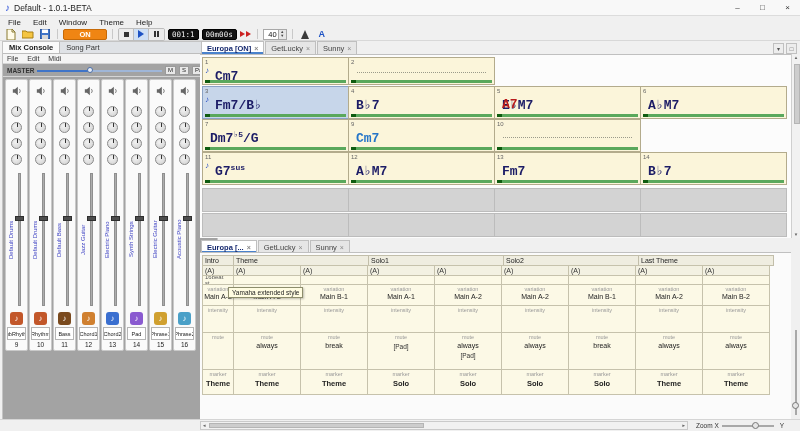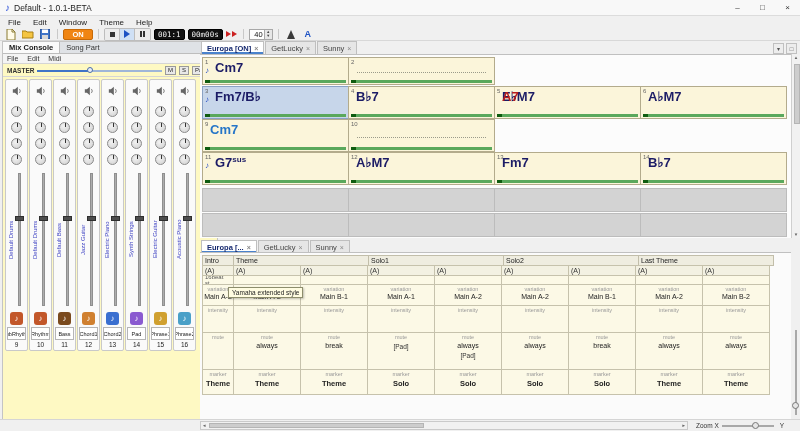--- a/index.html
+++ b/index.html
@@ -14,41 +14,41 @@
 .win-btn{width:25px;height:15px;display:flex;align-items:center;justify-content:center;font-size:8px;color:#333}
 
 
 .menubar{position:absolute;left:0;top:16px;width:800px;height:12px;background:#f0f0f0;display:flex;align-items:center;gap:2px;padding-left:3px}
 .menu-item{font-size:8px;color:#222;padding:0 5px}
 
 
 .toolbar{position:absolute;left:0;top:28px;width:800px;height:13px;background:#f0f0f0;border-bottom:1px solid #d8d8d8;display:flex;align-items:center;gap:3px;padding-left:4px}
 .tb-icon{width:14px;height:12px;display:flex;align-items:center;justify-content:center}
 .tb-sep{width:1px;height:10px;background:#c9c9c9;margin:0 2px}
-.on-btn{width:30px;height:11px;background:#f08513;border:1px solid #c66a08;border-radius:2px;color:#fff;font-size:7.5px;font-weight:bold;display:flex;align-items:center;justify-content:center}
+.on-btn{width:44px;height:11px;background:#f08513;border:1px solid #c66a08;border-radius:2px;color:#fff;font-size:7.5px;font-weight:bold;display:flex;align-items:center;justify-content:center}
 .play-group{display:flex;border:1px solid #bdbdbd;border-radius:2px;overflow:hidden}
 .pg-btn{width:15px;height:11px;background:#ececec;display:flex;align-items:center;justify-content:center;border-right:1px solid #bdbdbd}
 .pg-btn:last-child{border-right:none}
 .pg-btn.active{background:#cfe0f5}
 .stop-sq{width:5px;height:5px;background:#333}
 .play-tri{width:0;height:0;border-left:6px solid #1d52c4;border-top:4px solid transparent;border-bottom:4px solid transparent}
 .pause-bars{display:flex;gap:1px}
 .pause-bars i{display:block;width:2px;height:6px;background:#333}
 .lcd{height:11px;background:#111;border:1px solid #000;border-radius:2px;color:#f5f5f5;font-family:"DejaVu Sans Mono",monospace;font-size:7.5px;display:flex;align-items:center;padding:0 3px}
 .ff-icon{display:flex;align-items:center}
 .ff-tri{width:0;height:0;border-left:5px solid #cc2222;border-top:3.5px solid transparent;border-bottom:3.5px solid transparent;margin-right:1px}
 .spinner{display:flex;height:11px;border:1px solid #a8a8a8;background:#fff;align-items:stretch}
 .spin-val{width:14px;font-size:7.5px;display:flex;align-items:center;justify-content:flex-end;padding-right:1px;color:#111}
 .spin-arrows{display:flex;flex-direction:column;justify-content:center;background:#e7e7e7;border-left:1px solid #a8a8a8;width:8px}
 .spin-arrows span{font-size:4px;line-height:4px;text-align:center;color:#444}
 .metronome{width:0;height:0;border-left:4px solid transparent;border-right:4px solid transparent;border-bottom:9px solid #3a3a3a}
 .font-a{color:#1d52c4;font-weight:bold;font-size:9px}
 
 
-.mixconsole{position:absolute;left:2px;top:41px;width:216px;height:379px;background:#fef9c3;border:1px solid #c4c4c4}
+.mixconsole{position:absolute;left:2px;top:41px;width:216px;height:379px;background:#a3a3a3;border:1px solid #c4c4c4}
 .mc-tabs{display:flex;height:12px;border-bottom:1px solid #bdbdbd;background:#dfe2e6}
 .mc-tab{font-size:7.5px;padding:0 6px;display:flex;align-items:center;color:#333}
 .mc-tab.active{background:#fafafa;font-weight:bold;border-right:1px solid #bdbdbd;color:#1a1a1a}
 .mc-menu{display:flex;gap:9px;height:10px;align-items:center;padding-left:4px;background:#f4f4f4;border-bottom:1px solid #d5d5d5}
 .mc-menu span{font-size:7px;color:#333}
 .master-row{display:flex;align-items:center;height:13px;gap:3px;padding:0 4px;border-bottom:1px solid #d5d5d5}
 .master-label{font-size:6.5px;font-weight:bold;color:#333}
 .master-slider{flex:1;height:7px;position:relative}
 .master-slider .track{position:absolute;left:0;right:0;top:3px;height:2px;background:#9fb6d8}
 .master-slider .fill{position:absolute;left:0;top:3px;height:2px;width:42%;background:#3f74c8}
@@ -79,21 +79,21 @@
 
 
 .leadsheet{position:absolute;left:200px;top:54px;width:591px;height:184px;background:#fcfcfc;border-top:1px solid #c0c0c0;overflow:hidden}
 .ls-row{position:absolute;left:3px;display:flex}
 .cell{position:relative;width:147px;height:100%;background:#fbf5da;border:1px solid #b3ab8c;margin-left:-1px}
 .cell.sel{background:#c7d6ea;border-color:#8aa2c4}
 .cell.played::after{content:"";position:absolute;left:2px;right:2px;bottom:1px;height:3px;background:linear-gradient(90deg,#0f5c10 0 5px,#5aa85c 5px)}
 .cell.dot::before{content:"";position:absolute;left:8px;right:8px;top:55%;border-top:1px dotted #9a9a8a}
 .barnum{position:absolute;top:1px;left:2px;font-size:6px;color:#666}
 .secnote{position:absolute;top:8px;left:2px;font-size:8px;color:#2b51c8}
-.chord{position:absolute;left:12px;top:2px;font-family:Liberation Sans, sans-serif;font-weight:bold;font-size:13px;color:#1c1c66;white-space:nowrap}
+.chord{position:absolute;left:12px;top:10px;font-family:Liberation Mono, monospace;font-weight:bold;font-size:13px;color:#1c1c66;white-space:nowrap}
 .cell.nosec .chord{left:7px}
 .chord sup{font-size:8px}
 .chord.altc{left:62%;color:#b91c1c}
 .chord.bluec{color:#2575c8}
 .gcell{position:relative;width:147px;height:100%;background:#d3d3d3;border:1px solid #bcbcbc;margin-left:-1px}
 .vscroll{position:absolute;left:791px;top:54px;width:9px;height:184px;background:#f1f1f1;border-left:1px solid #cfcfcf;display:flex;flex-direction:column;align-items:center;justify-content:space-between;padding:1px 0}
 .vs-arrow{font-size:4.5px;color:#666}
 .vs-thumb{position:absolute;left:1.5px;top:10px;width:6px;height:60px;background:#cdcdcd;border:1px solid #b5b5b5}
 
 
@@ -467,20 +467,24 @@
         <span class="chord altc">A7</span>
       </div>
       <div class="cell played nosec">
         <span class="barnum">6</span>
         <span class="chord"><span>A♭M7</span><sup></sup><span></span></span>
       </div>
     </div>
 
     <div class="ls-row" style="top:64px;height:33px">
       <div class="cell played nosec">
+        <span class="barnum">7</span>
+        <span class="chord"><span>Dm7</span><sup>♭5</sup><span>/G</span></span>
+      </div>
+      <div class="cell played nosec">
         <span class="barnum">9</span>
         <span class="chord bluec"><span>Cm7</span><sup></sup><span></span></span>
       </div>
       <div class="cell played dot nosec">
         <span class="barnum">10</span>
       </div>
     </div>
 
     <div class="ls-row" style="top:97px;height:33px">
       <div class="cell played">

